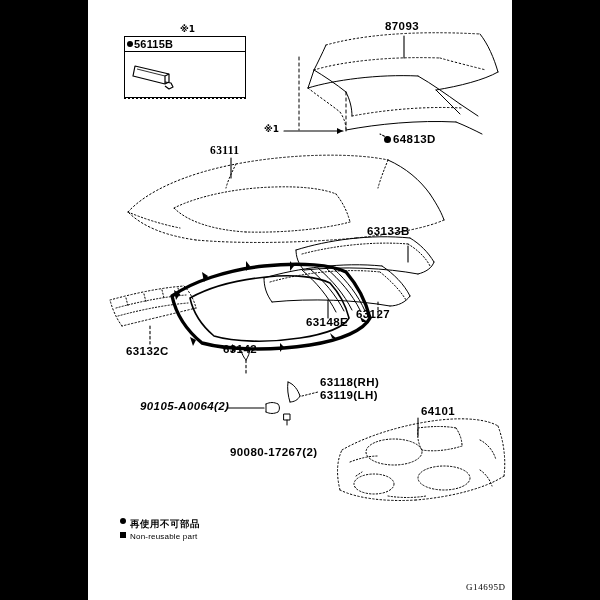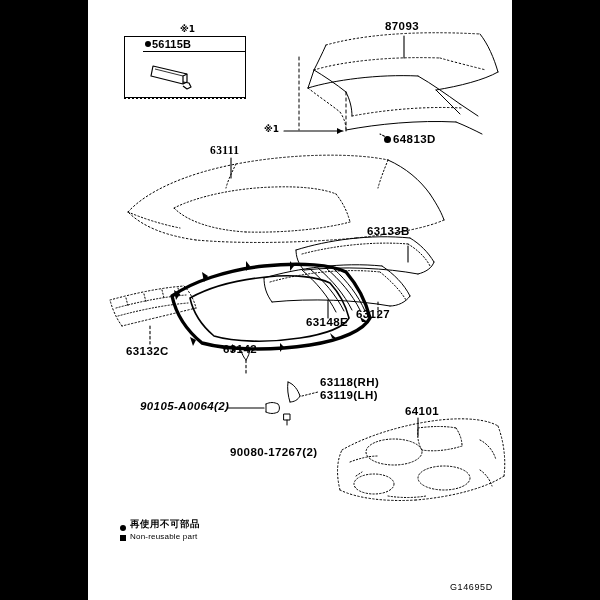--- a/index.html
+++ b/index.html
@@ -45,21 +45,20 @@
 
   
   #insetbox{
     position:absolute;
     left:36px; top:36px;
     width:122px; height:62px;
     border:1.6px solid #000;
     background:#fff;
     box-sizing:border-box;
     display:flex;
-    padding-left:18px;
   }
   .inset-cell{
     flex:1 1 50%;
     position:relative;
     box-sizing:border-box;
     display:flex;
     flex-direction:column;
   }
   .inset-cell + .inset-cell{border-left:1.6px solid #000;}
   .inset-hd{
@@ -96,36 +95,36 @@
     letter-spacing:0px;
     font-family:"DejaVu Sans",sans-serif;
   }
 
   
   #legend{
     position:absolute;
     left:32px; top:518px;
     color:#000;
   }
-  .lg-row{display:flex;align-items:flex-end;white-space:nowrap;margin-bottom:1px;}
+  .lg-row{display:flex;align-items:flex-start;white-space:nowrap;margin-bottom:1px;}
   .lg-mark{
     display:inline-block;
     width:6px;height:6px;background:#000;
     margin-right:4px;
   }
   .lg-mark.round{border-radius:50%;}
   .lg-jp{font-size:9.5px;font-family:"DejaVu Sans",sans-serif;font-weight:bold;letter-spacing:0.5px;}
   .lg-en{font-size:8px;font-family:"Liberation Sans",sans-serif;letter-spacing:0.2px;}
 
   
   #diagid{
     position:absolute;
-    left:362px; top:582px;
+    left:378px; top:582px;
     font-size:9px;
-    font-family:Liberation Sans, sans-serif;
+    font-family:Liberation Serif, serif;
     color:#000;
     letter-spacing:0.6px;
     white-space:nowrap;
     text-align:right;
   }
 </style>
 </head>
 <body>
 
 <div id="page">
@@ -353,21 +352,21 @@
 
     <span class="lbl" style="left:38px; top:345px;">63132C</span>
 
     <span class="lbl two" style="left:232px; top:376px;">63118(RH)</span>
     <span class="lbl two" style="left:232px; top:389px;">63119(LH)</span>
 
     <span class="lbl" style="left:52px; top:400px;font-style:italic;">90105-A0064(2)</span>
 
     <span class="lbl" style="left:142px; top:446px;">90080-17267(2)</span>
 
-    <span class="lbl" style="left:295px; top:405px;padding-left:22px;">64101</span>
+    <span class="lbl" style="left:311px; top:405px;padding-left:22px;">64101</span>
 
     <div id="legend">
       <div class="lg-row">
         <span class="lg-mark round"></span>
         <span class="lg-jp">再使用不可部品</span>
       </div>
       <div class="lg-row">
         <span class="lg-mark"></span>
         <span class="lg-en">Non-reusable part</span>
       </div>

